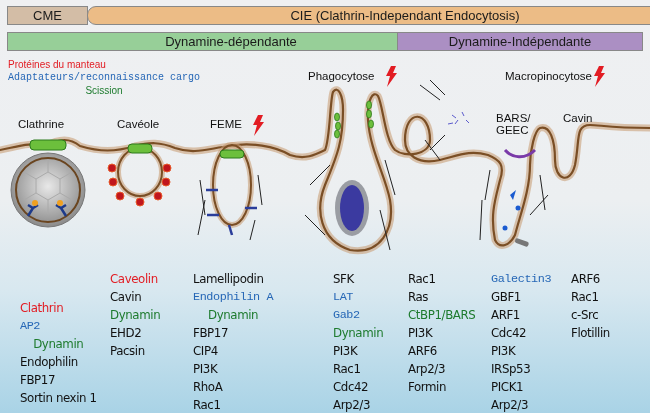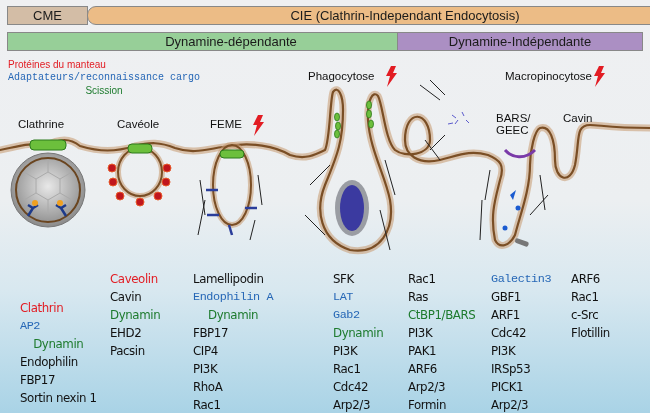--- a/index.html
+++ b/index.html
@@ -194,21 +194,20 @@
         <div class="black">PI3K</div>
         <div class="black">Rac1</div>
         <div class="black">Cdc42</div>
         <div class="black">Arp2/3</div>
       </div>
       <div class="col" style="left: 408px;">
         <div class="black">Rac1</div>
         <div class="black">Ras</div>
         <div class="green">CtBP1/BARS</div>
         <div class="black">PI3K</div>
-        <div class="black">PAK1</div>
         <div class="black">ARF6</div>
         <div class="black">Arp2/3</div>
         <div class="black">Formin</div>
       </div>
       <div class="col" style="left: 491px;">
         <div class="blue">Galectin3</div>
         <div class="black">GBF1</div>
         <div class="black">ARF1</div>
         <div class="black">Cdc42</div>
         <div class="black">PI3K</div>

